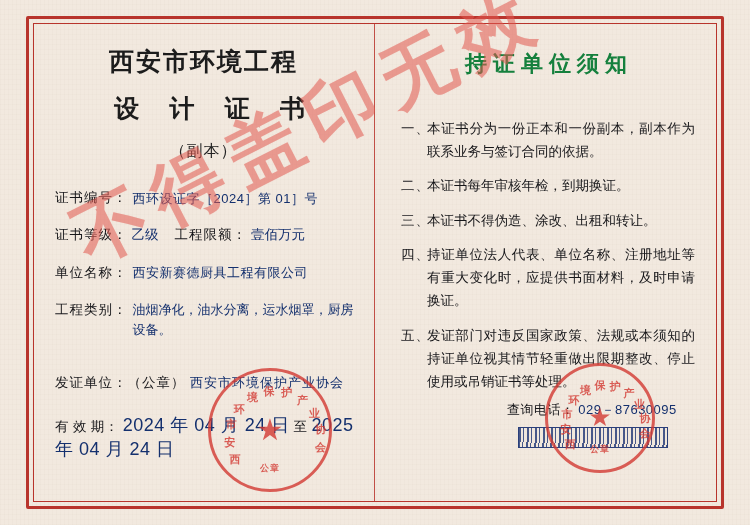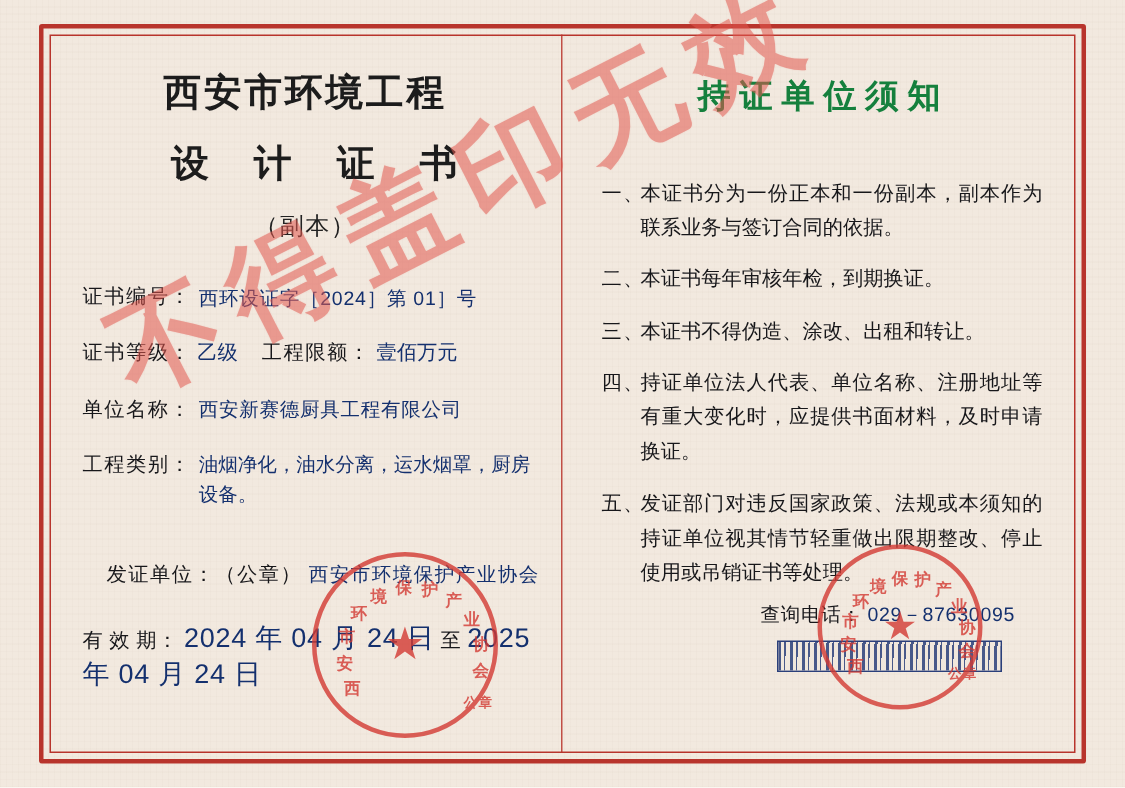--- a/index.html
+++ b/index.html
@@ -123,21 +123,21 @@
     font-family: "Liberation Sans", sans-serif;
     font-size: 13px;
     line-height: 1.55;
   }
   .seg { white-space: nowrap; }
   .seg-label { letter-spacing: 1px; }
   .seg-val { color: #14306e; font-family: "Liberation Sans", sans-serif; margin-left: 4px; margin-right: 16px; }
 
   .issuer {
     margin-top: 34px;
-    padding-left: 38px;
+    padding-left: 22px;
     font-size: 13.5px;
     color: #17171a;
     letter-spacing: 1px;
   }
   .issuer .val { color: #14306e; font-family: "Liberation Sans", sans-serif; font-size: 13px; }
   .validity {
     margin-top: 21px;
     padding-left: 22px;
     font-size: 13.5px;
     color: #17171a;
@@ -243,21 +243,21 @@
     font-size: 11px;
     font-weight: bold;
     transform-origin: 0 0;
     white-space: nowrap;
   }
   .stamp .bottom-text {
     position: absolute;
     left: 0;
     right: 0;
     bottom: 14px;
-    text-align: right;
+    text-align: center;
     font-size: 9px;
     font-weight: bold;
     letter-spacing: 1px;
   }
 
   
   .watermark {
     position: absolute;
     left: 120px;
     top: 60px;

